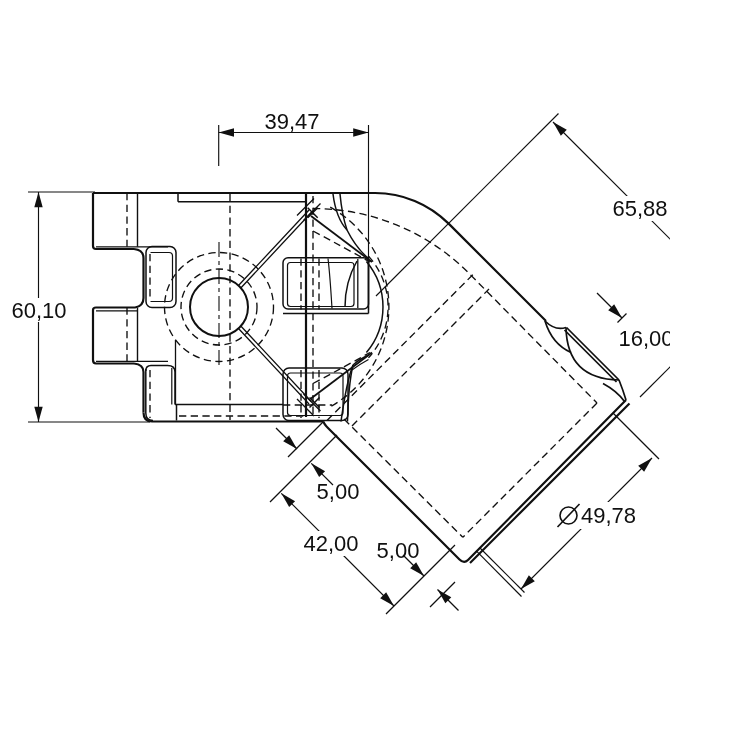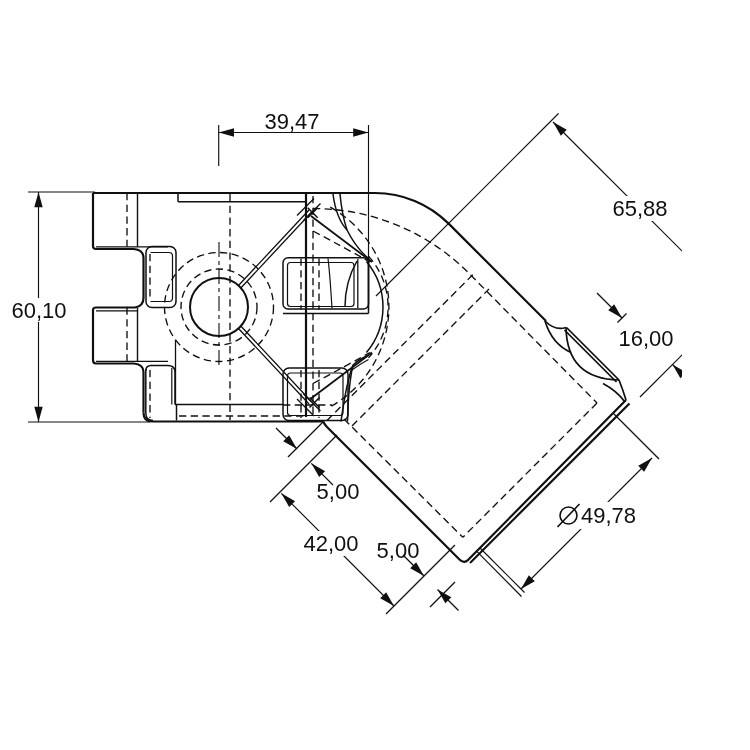--- a/index.html
+++ b/index.html
@@ -1,16 +1,16 @@
 <!DOCTYPE html>
 <html><head>
 <meta charset="utf-8">
 <style>
   html,body{margin:0;padding:0;background:#fff;}
-  .wrap{width:670px;height:750px;position:relative;background:#fff;overflow:hidden;padding-left:12px;}
+  .wrap{width:670px;height:750px;position:relative;background:#fff;overflow:hidden;}
   svg{position:absolute;top:0;left:0;}
   text{font-family:"Liberation Sans",sans-serif;font-size:22px;fill:#101010;}
 </style>
 </head>
 <body>
 <div class="wrap">
 <svg width="750" height="750" viewBox="0 0 750 750">
 <defs>
 <marker id="ar" markerWidth="17" markerHeight="10" refX="0.5" refY="4.5" orient="auto" markerUnits="userSpaceOnUse">
   <path d="M0.5,4.5 L15.8,0.3 L15.8,8.7 Z" fill="#101010"></path>

